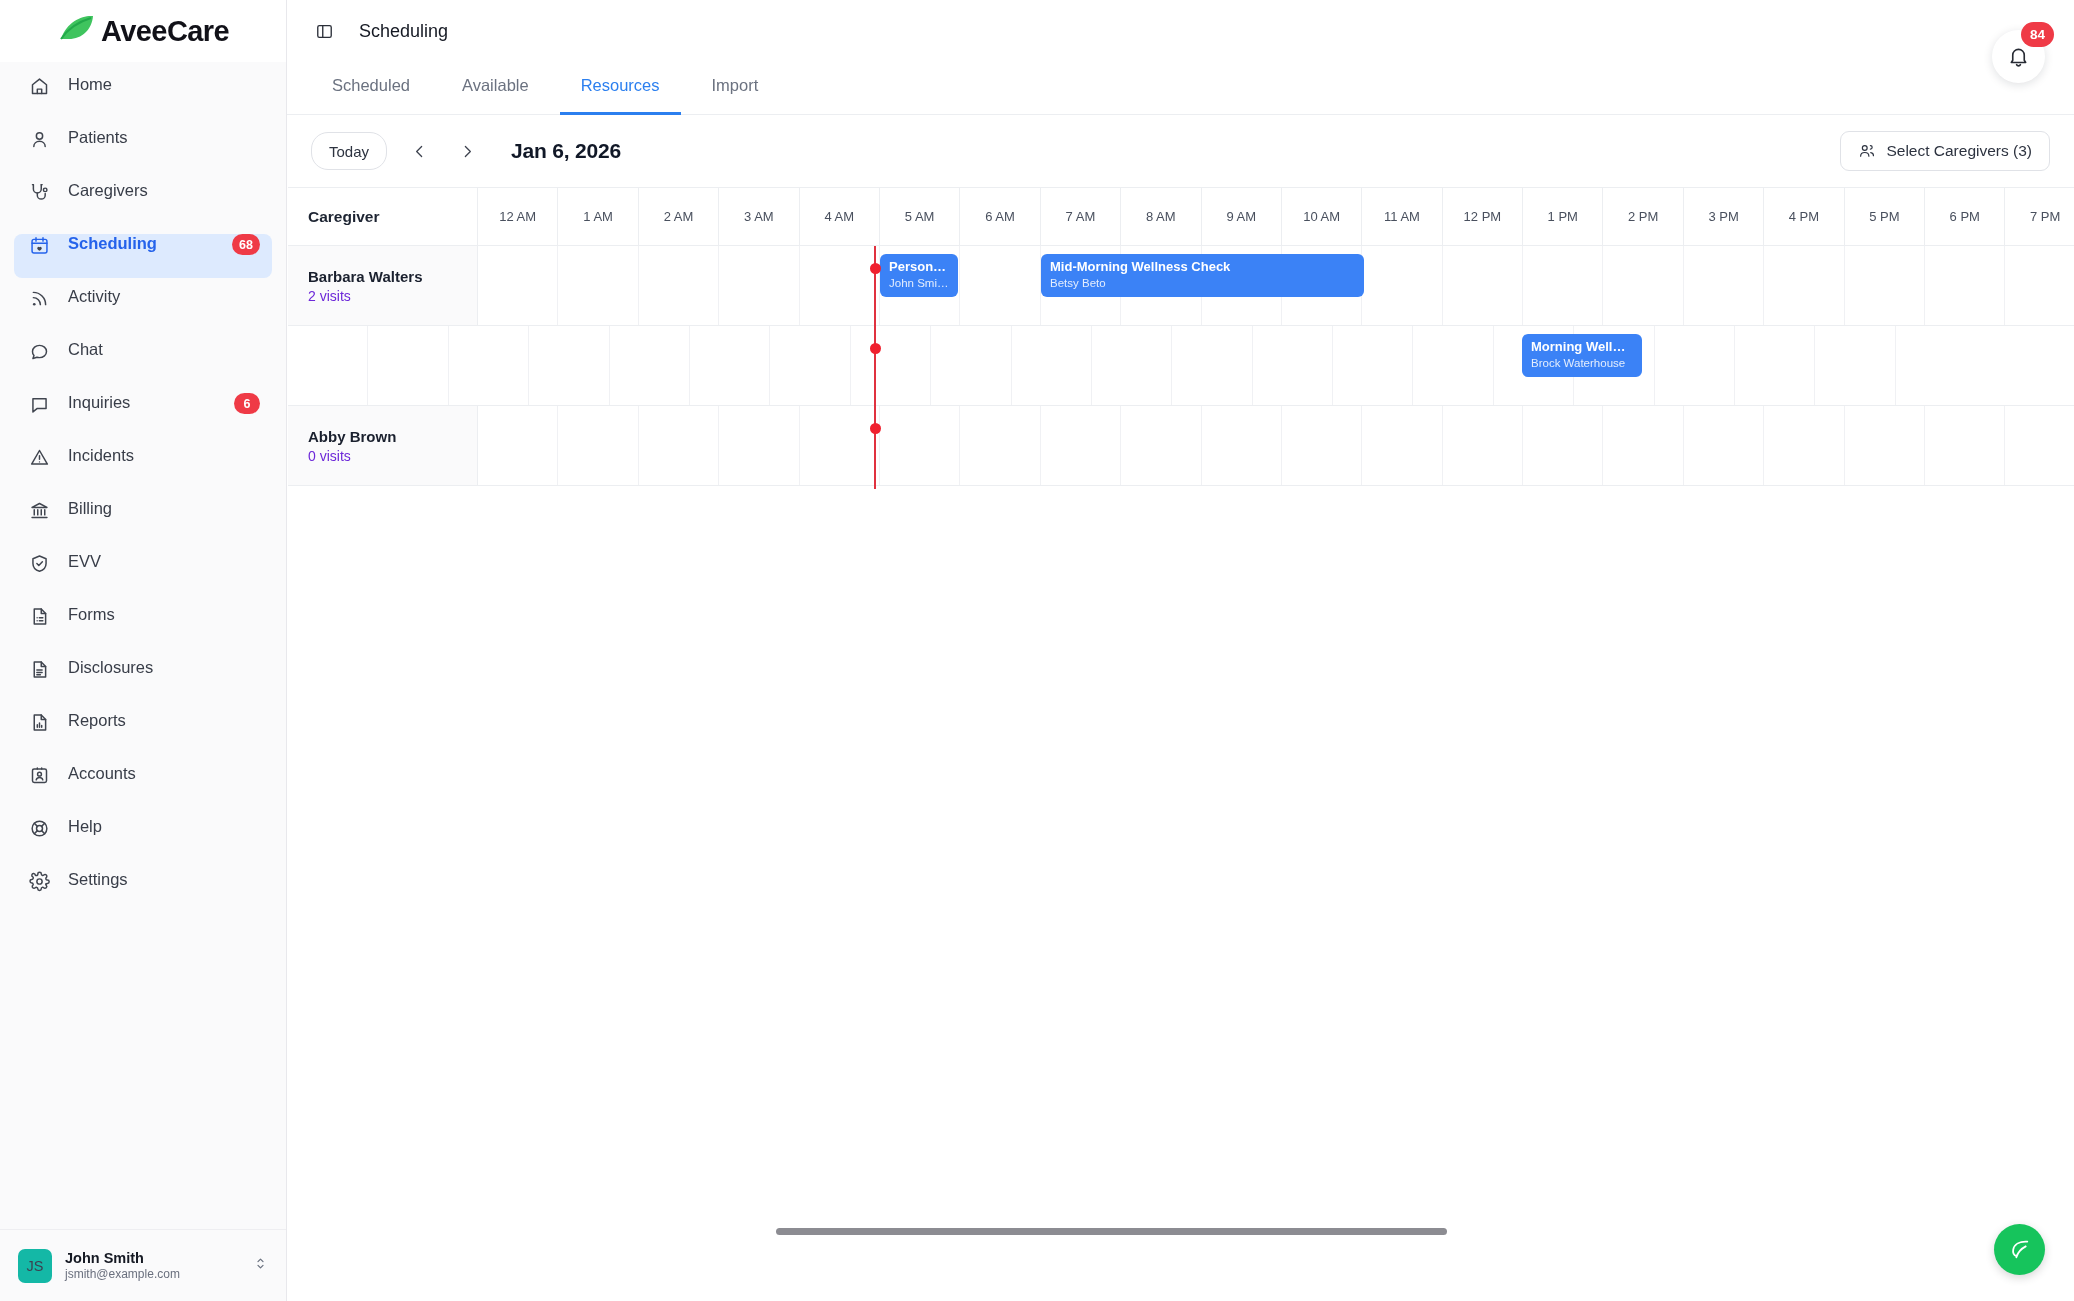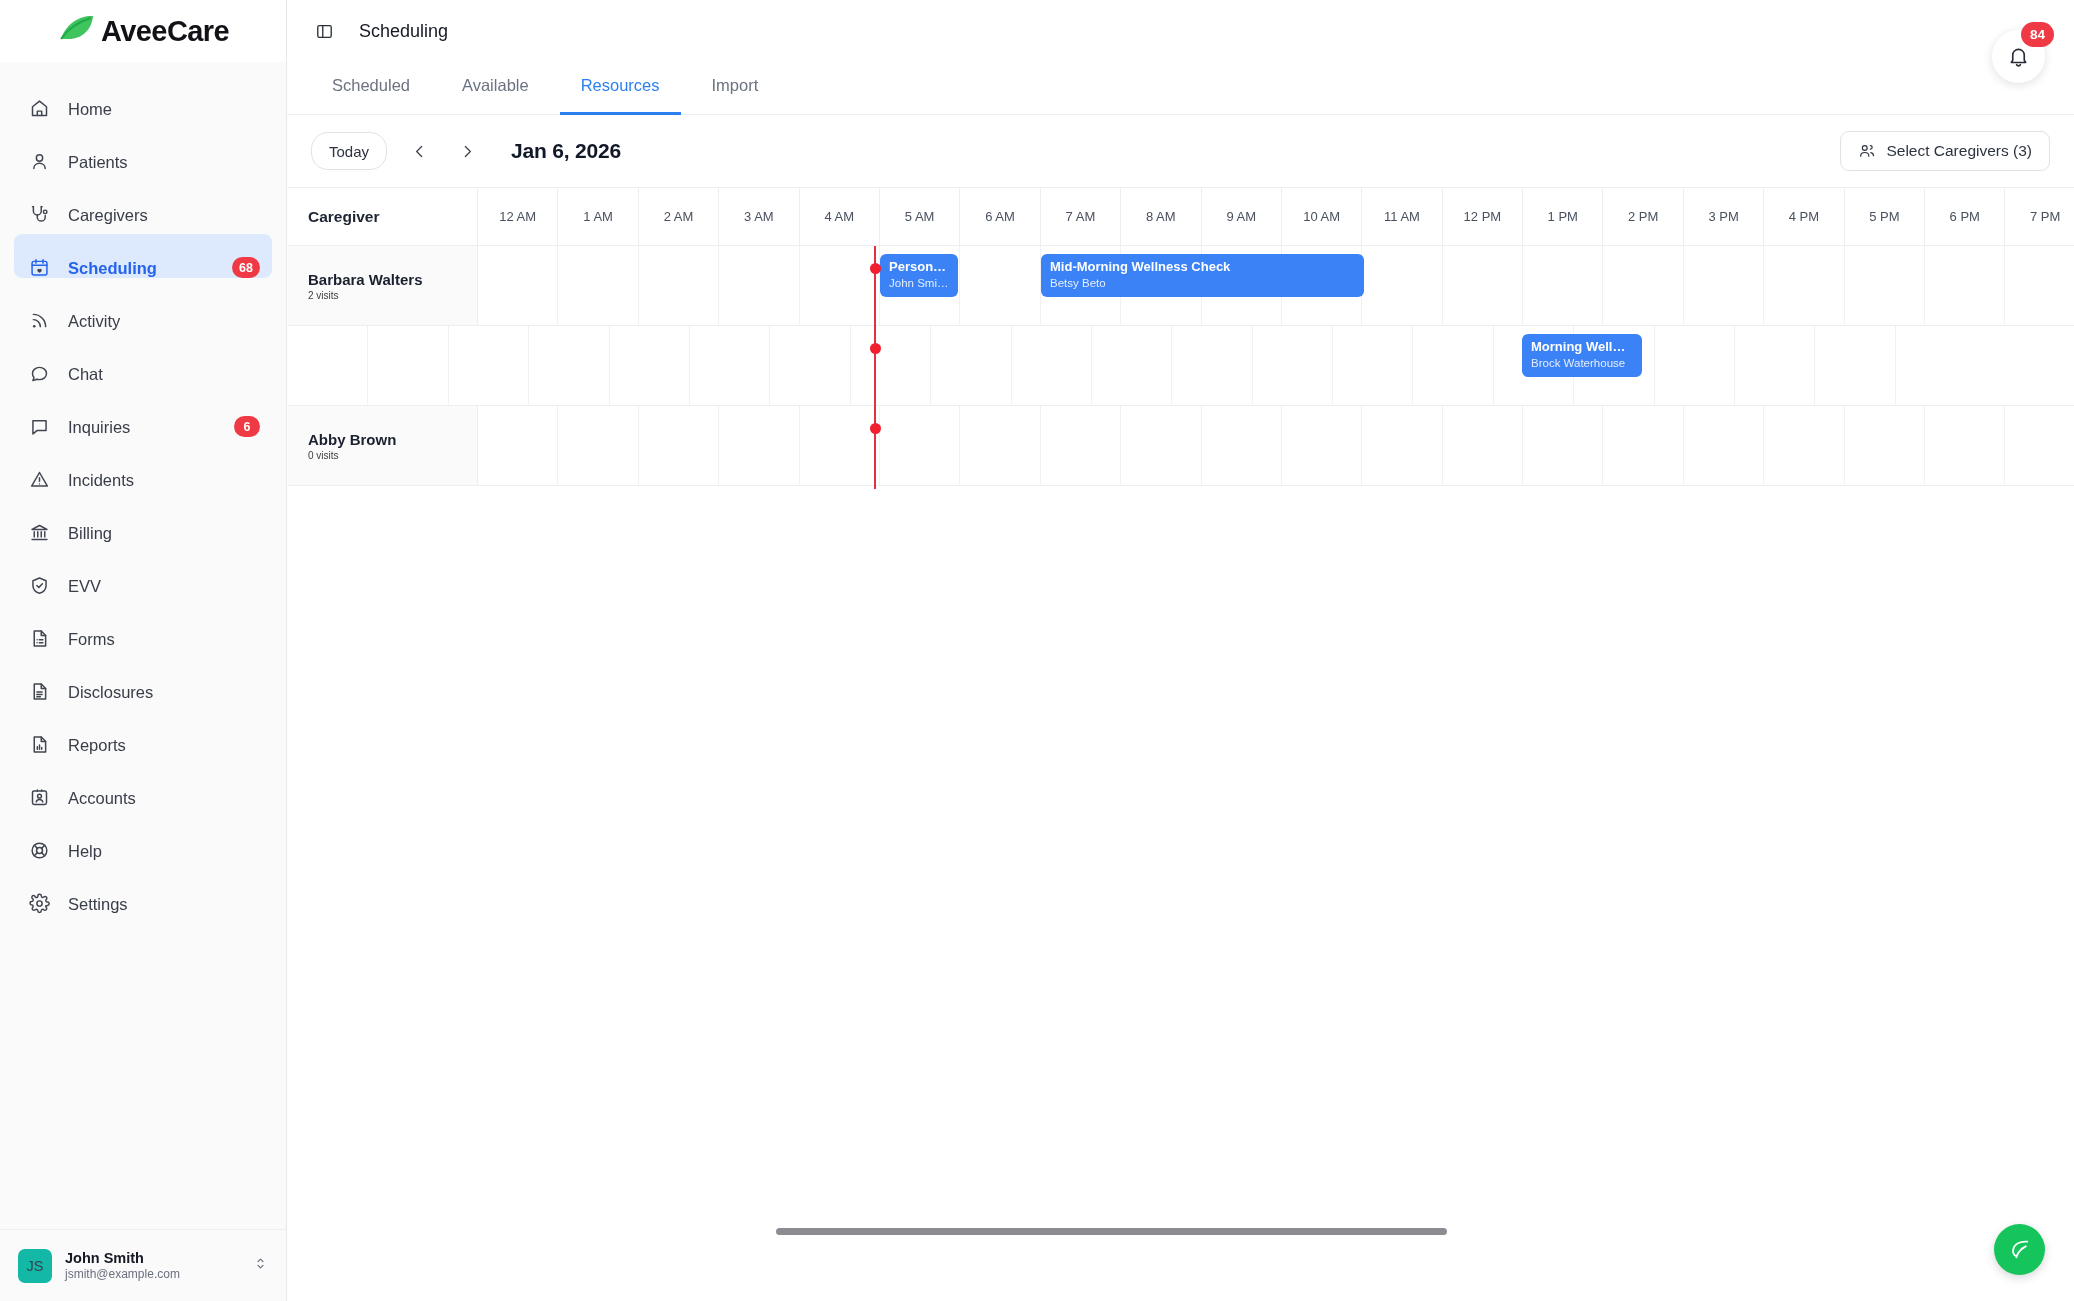--- a/index.html
+++ b/index.html
@@ -22,21 +22,21 @@
   }
   .logo-wrap {
     height: 62px;
     display: flex; align-items: center; justify-content: center;
     background: #ffffff;
   }
   .logo-inner { display: flex; align-items: center; gap: 4px; }
   .logo-text { font-size: 29px; font-weight: 700; letter-spacing: -0.6px; color: #111118; }
   .nav { padding: 13px 14px 0 14px; flex: 1; }
   .nav-item {
-    display: flex; align-items: flex-end;
+    display: flex; align-items: flex-start;
     height: 44px; padding: 0 14px;
     border-radius: 8px;
     margin-bottom: 9px;
     cursor: pointer;
     color: #3f4450;
     position: relative;
   }
   .nav-item .ico { width: 22px; height: 22px; display: flex; align-items: center; justify-content: center; flex: 0 0 22px; }
   .nav-item .ico svg { width: 21px; height: 21px; stroke: #40454f; stroke-width: 1.7; fill: none; stroke-linecap: round; stroke-linejoin: round; }
   .nav-label { margin-left: 18px; font-size: 16.5px; color: #383d48; }
@@ -150,21 +150,21 @@
     border-right: 1px solid #eceef1;
   }
   .cal-row { display: flex; height: 80px; border-bottom: 1px solid #eceef1; position: relative; }
   .cg-cell {
     width: 190px; flex: 0 0 190px;
     display: flex; flex-direction: column; justify-content: center;
     padding-left: 20px; background: #fafafb;
     border-right: 1px solid #eceef1;
   }
   .cg-name { font-size: 15px; font-weight: 700; color: #1a202e; line-height: 1.3; }
-  .cg-sub { font-size: 10px; color: #404040; margin-top: 1px; }
+  .cg-sub { font-size: 14px; color: #6d28d9; margin-top: 1px; }
   .slot { width: 80.4px; flex: 0 0 80.4px; border-right: 1px solid #f0f1f4; }
   .events { position: absolute; left: 190px; top: 0; height: 80px; right: 0; }
   .event {
     position: absolute; top: 8px; height: 43px;
     background: #3b82f6; border-radius: 6px;
     padding: 5px 9px; color: #fff; overflow: hidden;
     cursor: pointer; box-sizing: border-box;
   }
   .ev-title { font-size: 13px; font-weight: 700; white-space: nowrap; overflow: hidden; text-overflow: ellipsis; line-height: 1.25; }
   .ev-sub { font-size: 11.5px; color: #e3edfd; margin-top: 2px; white-space: nowrap; overflow: hidden; text-overflow: ellipsis; }

